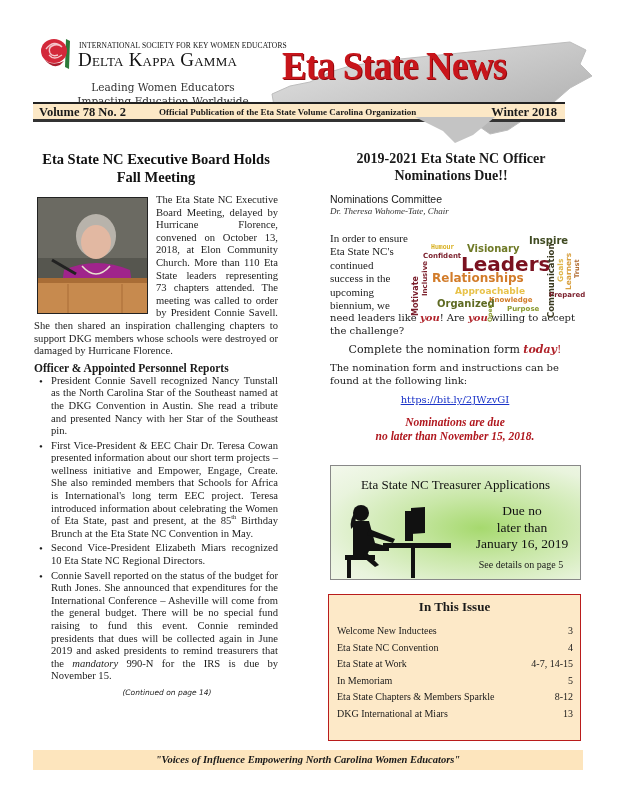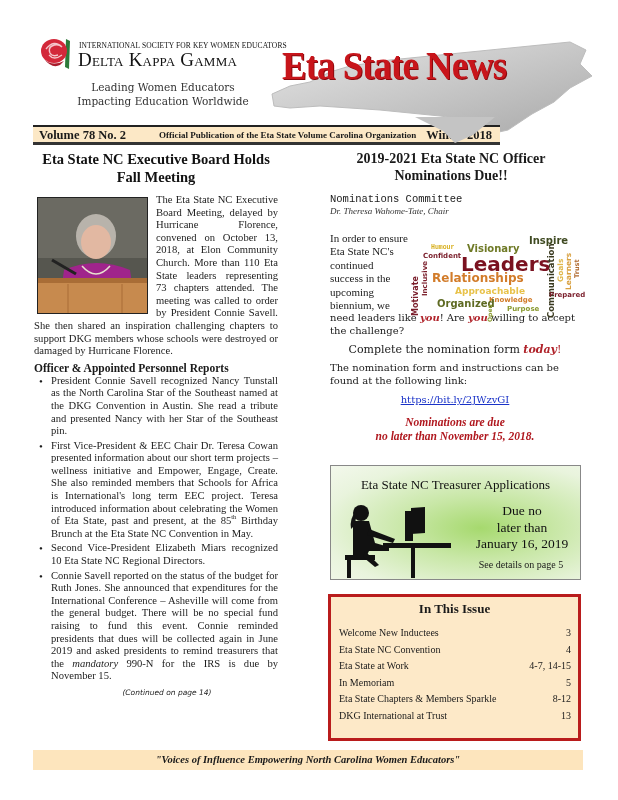--- a/index.html
+++ b/index.html
@@ -9,21 +9,21 @@
   
   .masthead { position: absolute; left: 0; top: 0; width: 618px; height: 120px; }
   .logo-rose { position: absolute; left: 40px; top: 35px; width: 34px; height: 36px; }
   .org-small { position: absolute; left: 79px; top: 41px; font-family: "Liberation Serif", serif; font-size: 7.5px; letter-spacing: 0.1px; color: #111; white-space: nowrap; }
   .org-big { position: absolute; left: 78px; top: 50px; font-family: "Liberation Serif", serif; font-size: 19px; font-variant: small-caps; letter-spacing: 0.2px; color: #111; white-space: nowrap; line-height: 19px; }
   .tagline { position: absolute; left: 58px; top: 80px; width: 210px; text-align: center; font-family: "DejaVu Serif", serif; font-size: 10.5px; line-height: 14px; color: #333; }
   .nc-map { position: absolute; left: 270px; top: 36px; width: 330px; height: 100px; }
   .news-title { position: absolute; left: 282px; top: 42px; font-family: "Liberation Serif", serif; font-weight: bold; font-size: 40px; color: #c8151b; letter-spacing: -1px; transform: scaleX(0.92); transform-origin: left; white-space: nowrap; text-shadow: 1px 1px 0 #8a0a0e; }
 
   
-  .volbar { position: absolute; left: 33px; top: 125px; width: 467px; height: 20px; background: #fce8c6; border-top: 2px solid #222; border-bottom: 3px solid #333; }
+  .volbar { position: absolute; left: 33px; top: 102px; width: 532px; height: 20px; background: #fce8c6; border-top: 2px solid #222; border-bottom: 3px solid #333; }
   .vol-left { position: absolute; left: 6px; top: 1px; font-family: "Liberation Serif", serif; font-weight: bold; font-size: 12.5px; white-space: nowrap; }
   .vol-mid { position: absolute; left: 126px; top: 3px; font-family: "Liberation Serif", serif; font-weight: bold; font-size: 9px; white-space: nowrap; }
   .vol-right { position: absolute; right: 8px; top: 1px; font-family: "Liberation Serif", serif; font-weight: bold; font-size: 12.5px; white-space: nowrap; }
   .map-tail { position: absolute; left: 415px; top: 117px; width: 80px; height: 26px; }
 
   
   .left-col { position: absolute; left: 34px; top: 150px; width: 244px; }
   .h-left { font-family: "Liberation Serif", serif; font-weight: bold; font-size: 14.5px; line-height: 18px; text-align: center; color: #111; }
   .photo { position: absolute; left: 3px; top: 47px; width: 111px; height: 117px; background: #4a4a48; border: 1px solid #222; overflow: hidden; }
   .body-text { font-family: "Liberation Serif", serif; font-size: 10.6px; line-height: 12.6px; text-align: justify; color: #1c1c1c; }
@@ -32,39 +32,39 @@
   .subhead { font-family: "Liberation Serif", serif; font-weight: bold; font-size: 11.5px; margin-top: 4px; margin-bottom: 1px; }
   ul.bullets { list-style: none; }
   ul.bullets li { position: relative; padding-left: 17px; margin-bottom: 2px; }
   ul.bullets li::before { content: "•"; position: absolute; left: 5px; top: 0; font-size: 11px; }
   sup { font-size: 6.5px; line-height: 0; vertical-align: super; }
   .continued { text-align: center; font-family: "DejaVu Sans", sans-serif; font-style: italic; font-size: 7.5px; margin-top: 5px; padding-left: 22px; }
 
   
   .right-col { position: absolute; left: 330px; top: 150px; width: 250px; }
   .h-right { font-family: "Liberation Serif", serif; font-weight: bold; font-size: 14px; line-height: 17px; text-align: center; margin-left: -8px; }
-  .committee { margin-top: 9px; font-family: Liberation Mono, monospace; font-size: 10.5px; }
+  .committee { margin-top: 9px; font-family: Liberation Sans, sans-serif; font-size: 10.5px; }
   .chair { font-family: "Liberation Serif", serif; font-style: italic; font-size: 9px; color: #333; margin-top: 1px; }
   .rt-body { font-family: "DejaVu Serif", serif; font-size: 10px; line-height: 12.8px; }
   .ensure-wrap { margin-top: 16px; position: relative; }
   .ensure-text { width: 78px; font-family: "Liberation Serif", serif; font-size: 11px; line-height: 13.4px; }
   .word-cloud { position: absolute; left: 81px; top: 2px; width: 170px; height: 92px; }
   .wc { position: absolute; font-family: "DejaVu Sans", sans-serif; font-weight: bold; white-space: nowrap; line-height: 1; }
   .accent-you { color: #b0232a; font-style: italic; font-weight: bold; }
   .center { text-align: center; }
   .link { color: #1a33c8; text-decoration: underline; }
   .due-red { color: #b0181f; font-weight: bold; font-style: italic; font-family: "Liberation Serif", serif; font-size: 11.5px; line-height: 14px; text-align: center; }
 
   .treasurer-box { position: absolute; left: 330px; top: 465px; width: 251px; height: 115px; border: 1px solid #888; background: radial-gradient(ellipse at 60% 55%, #a6d96e 0%, #c8e7a6 35%, #e9f4dd 75%, #f3f8ec 100%); }
   .tb-title { position: absolute; left: 0; top: 11px; width: 100%; text-align: center; font-family: "Liberation Serif", serif; font-size: 13px; color: #111; }
   .tb-due { position: absolute; left: 130px; top: 37px; width: 122px; text-align: center; font-family: "Liberation Serif", serif; font-size: 13.5px; line-height: 16.5px; color: #111; }
   .tb-see { position: absolute; left: 128px; top: 93px; width: 124px; text-align: center; font-family: "Liberation Serif", serif; font-size: 10px; }
   .silhouette { position: absolute; left: 8px; top: 33px; width: 118px; height: 80px; }
 
-  .issue-box { position: absolute; left: 328px; top: 594px; width: 253px; height: 147px; border: 3px solid #b91c1c; background: #fde9c8; }
+  .issue-box { position: absolute; left: 328px; top: 594px; width: 253px; height: 147px; border: 1px solid #b91c1c; background: #fde9c8; }
   .ib-title { text-align: center; font-family: "Liberation Serif", serif; font-weight: bold; font-size: 13px; margin-top: 4px; margin-bottom: 8px; }
   .ib-row { display: flex; justify-content: space-between; padding: 0 7px 0 8px; font-family: "Liberation Serif", serif; font-size: 10px; line-height: 16.5px; }
 
   .footer-bar { position: absolute; left: 33px; top: 750px; width: 550px; height: 20px; background: #fde5bd; text-align: center; font-family: "Liberation Serif", serif; font-style: italic; font-weight: bold; font-size: 10.5px; line-height: 20px; }
 </style>
 </head>
 <body>
 
 <div class="masthead">
   <svg class="logo-rose" viewBox="0 0 34 36">
@@ -220,18 +220,18 @@
     </div>
   <div class="ib-row">
       <span>In Memoriam</span>
       <span>5</span>
     </div>
   <div class="ib-row">
       <span>Eta State Chapters &amp; Members Sparkle</span>
       <span>8-12</span>
     </div>
   <div class="ib-row">
-      <span>DKG International at Trust</span>
+      <span>DKG International at Miars</span>
       <span>13</span>
     </div>
 </div>
 
 <div class="footer-bar">"Voices of Influence Empowering North Carolina Women Educators"</div>
 
 </body></html>

